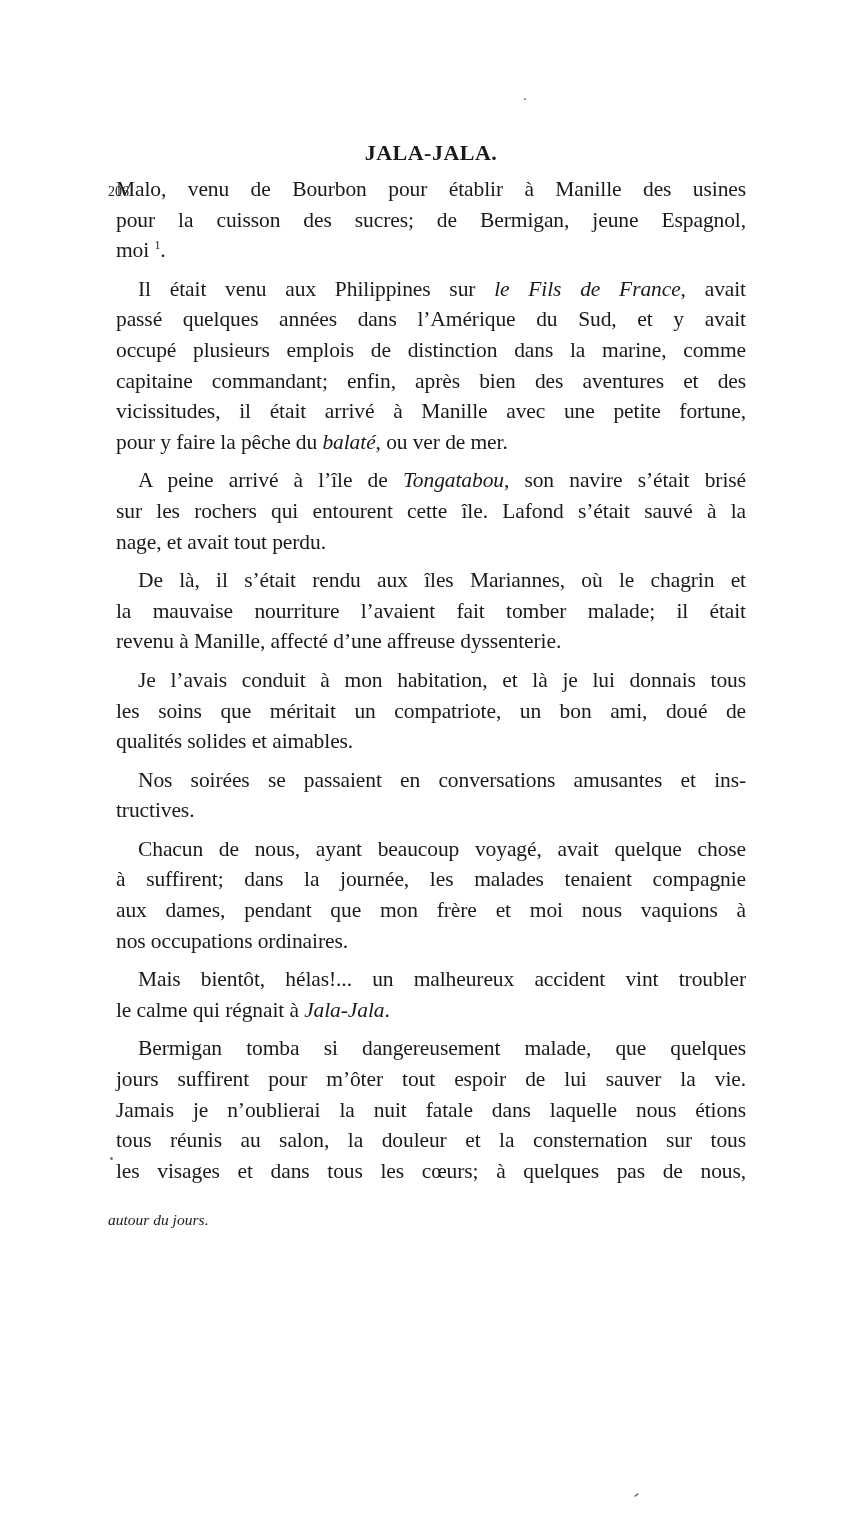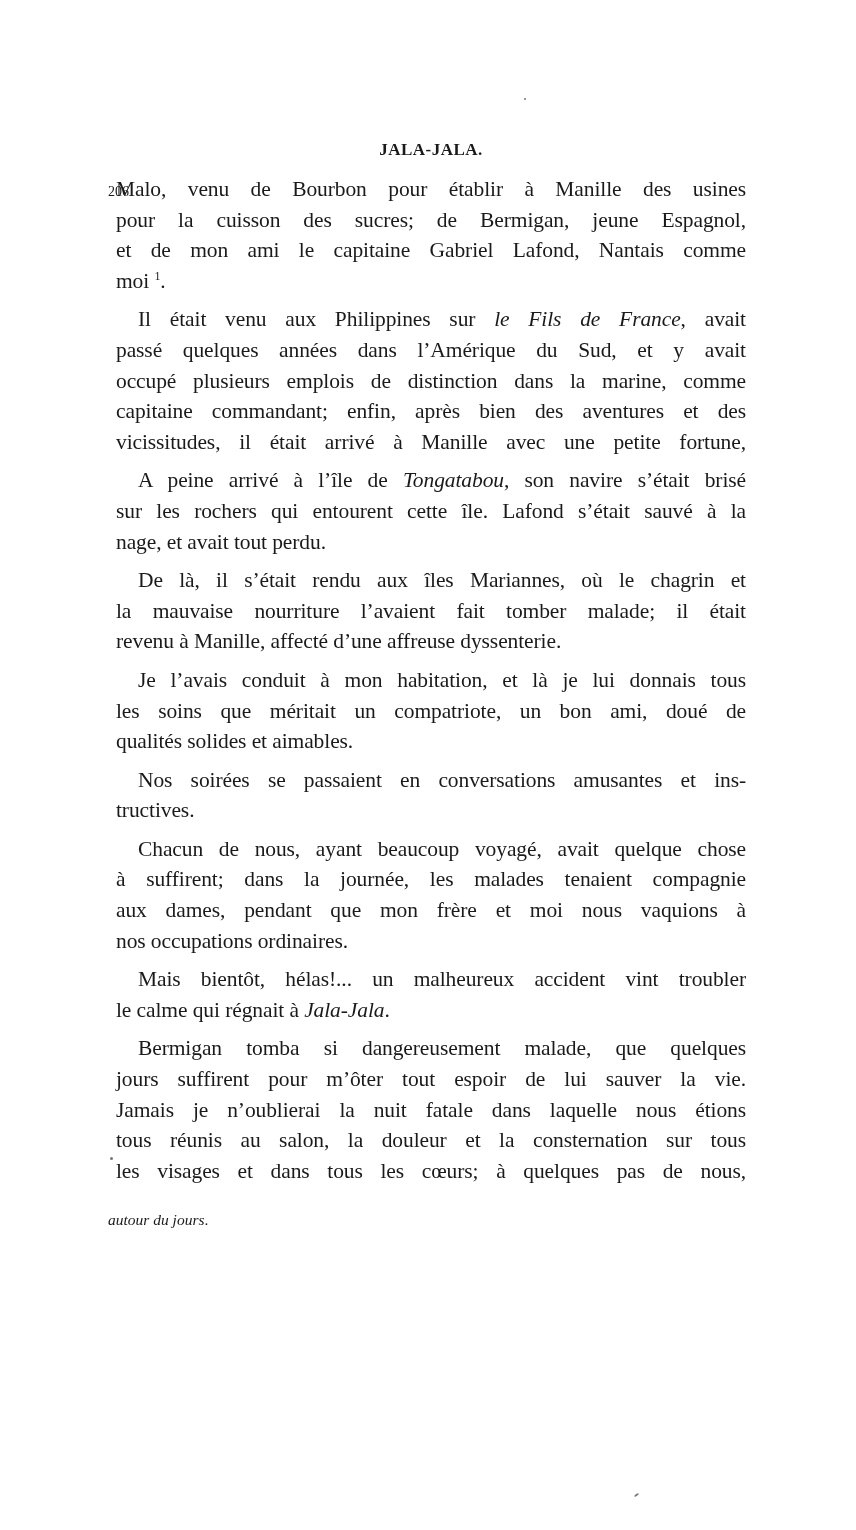--- a/index.html
+++ b/index.html
@@ -34,21 +34,21 @@
       margin-top: 48px;
     }
     .running-title {
       position: absolute;
       left: 0;
       right: 0;
       top: 4px;
       text-align: center;
       font-weight: bold;
       letter-spacing: 0.5px;
-      font-size: 17px;
+      font-size: 22px;
     }
     .body-text {
       font-size: 21.5px;
       line-height: 30.6px;
       text-align: justify;
       text-align-last: left;
       letter-spacing: -0.1px;
     }
     .para {
       margin: 8px;
@@ -101,29 +101,29 @@
 <div class="page">
   <div class="running-head">
     <span class="page-number">206</span>
     <span class="running-title">JALA-JALA.</span>
   </div>
 
   <div class="body-text" id="body-text">
       <p class="para">
         <span class="line"><span>Malo, venu de Bourbon pour établir à Manille des usines</span></span>
         <span class="line"><span>pour la cuisson des sucres; de Bermigan, jeune Espagnol,</span></span>
-        <span class="line"><span>et de mon ami le capitaine Gabriel Lafond, Nantais comme</span></span>
         <span class="line last"><span>moi </span><sup class="fnref">1</sup><span>.</span></span>
       </p>
       <p class="para">
         <span class="line first"><span>Il était venu aux Philippines sur </span><i>le Fils de France</i><span>, avait</span></span>
         <span class="line"><span>passé quelques années dans l’Amérique du Sud, et y avait</span></span>
         <span class="line"><span>occupé plusieurs emplois de distinction dans la marine, comme</span></span>
         <span class="line"><span>capitaine commandant; enfin, après bien des aventures et des</span></span>
         <span class="line"><span>vicissitudes, il était arrivé à Manille avec une petite fortune,</span></span>
+        <span class="line last"><span>pour y faire la pêche du </span><i>balaté</i><span>, ou ver de mer.</span></span>
       </p>
       <p class="para">
         <span class="line first"><span>A peine arrivé à l’île de </span><i>Tongatabou</i><span>, son navire s’était brisé</span></span>
         <span class="line"><span>sur les rochers qui entourent cette île. Lafond s’était sauvé à la</span></span>
         <span class="line last"><span>nage, et avait tout perdu.</span></span>
       </p>
       <p class="para">
         <span class="line first"><span>De là, il s’était rendu aux îles Mariannes, où le chagrin et</span></span>
         <span class="line"><span>la mauvaise nourriture l’avaient fait tomber malade; il était</span></span>
         <span class="line last"><span>revenu à Manille, affecté d’une affreuse dyssenterie.</span></span>

